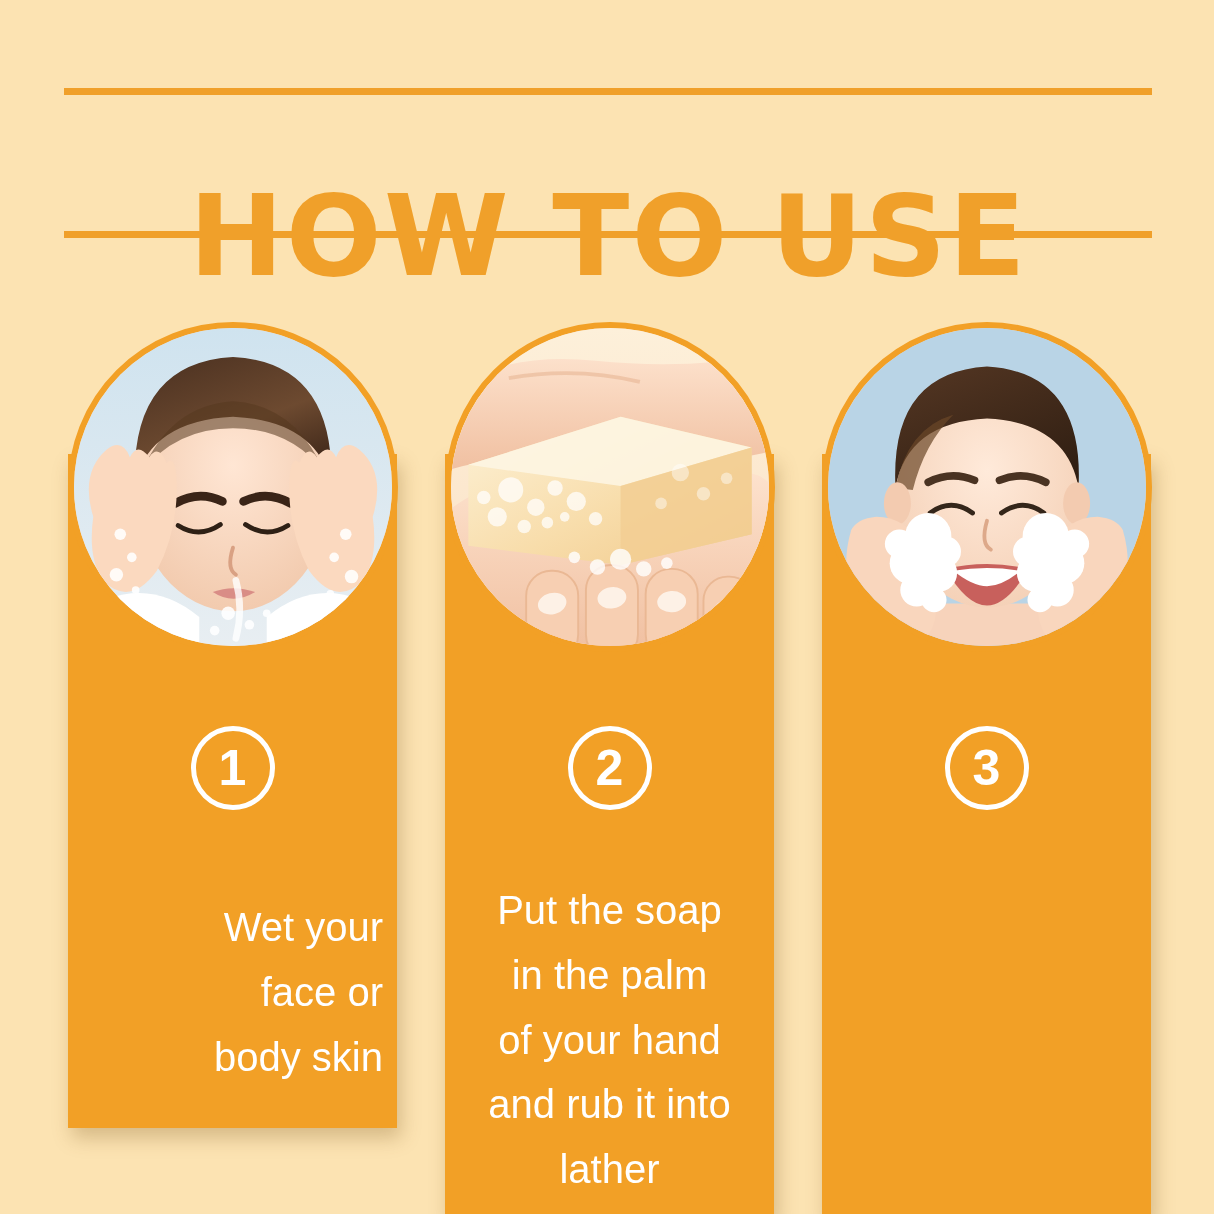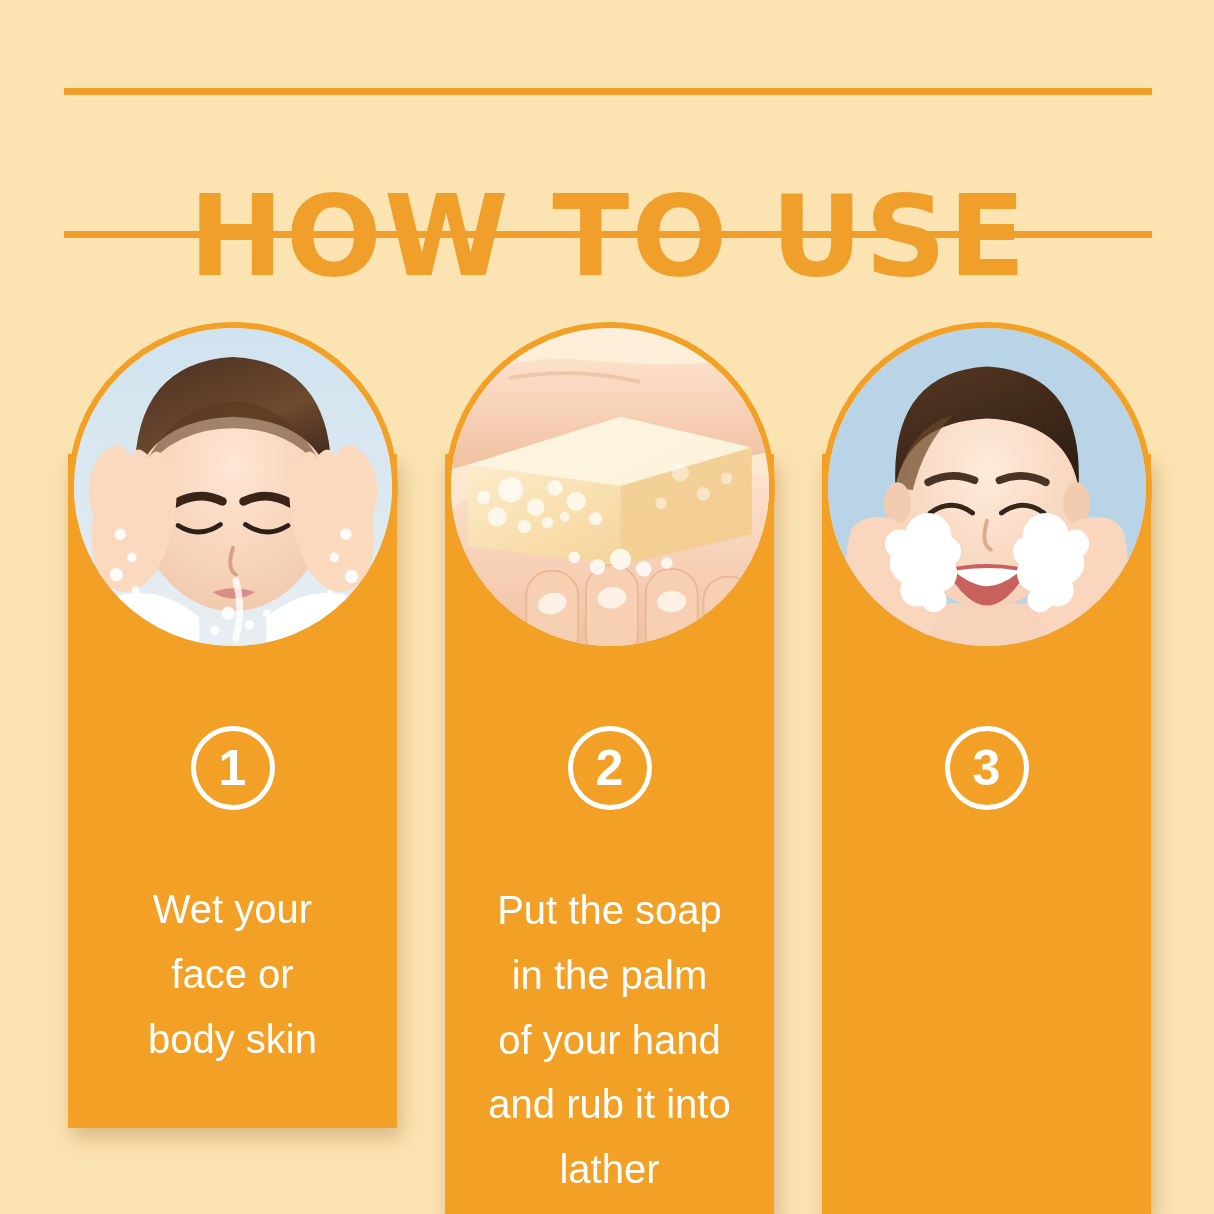--- a/index.html
+++ b/index.html
@@ -111,21 +111,21 @@
     left: 14px;
     right: 14px;
     top: 420px;
     text-align: center;
     color: #ffffff;
     font-size: 40px;
     line-height: 1.62;
     font-weight: 300;
     white-space: pre-line;
   }
-  .card.c1 .card-text { top: 423px; }
+  .card.c1 .card-text { top: 441px; text-align: right; }
   .card.c2 .card-text { top: 424px; }
   .card.c3 .card-text { top: 424px; }
 </style>
 </head>
 <body>
 
 <div id="header">
   <div class="rule top"></div>
   <h1 id="page-title"><span>HOW TO USE</span></h1>
   <div class="rule bottom"></div>

